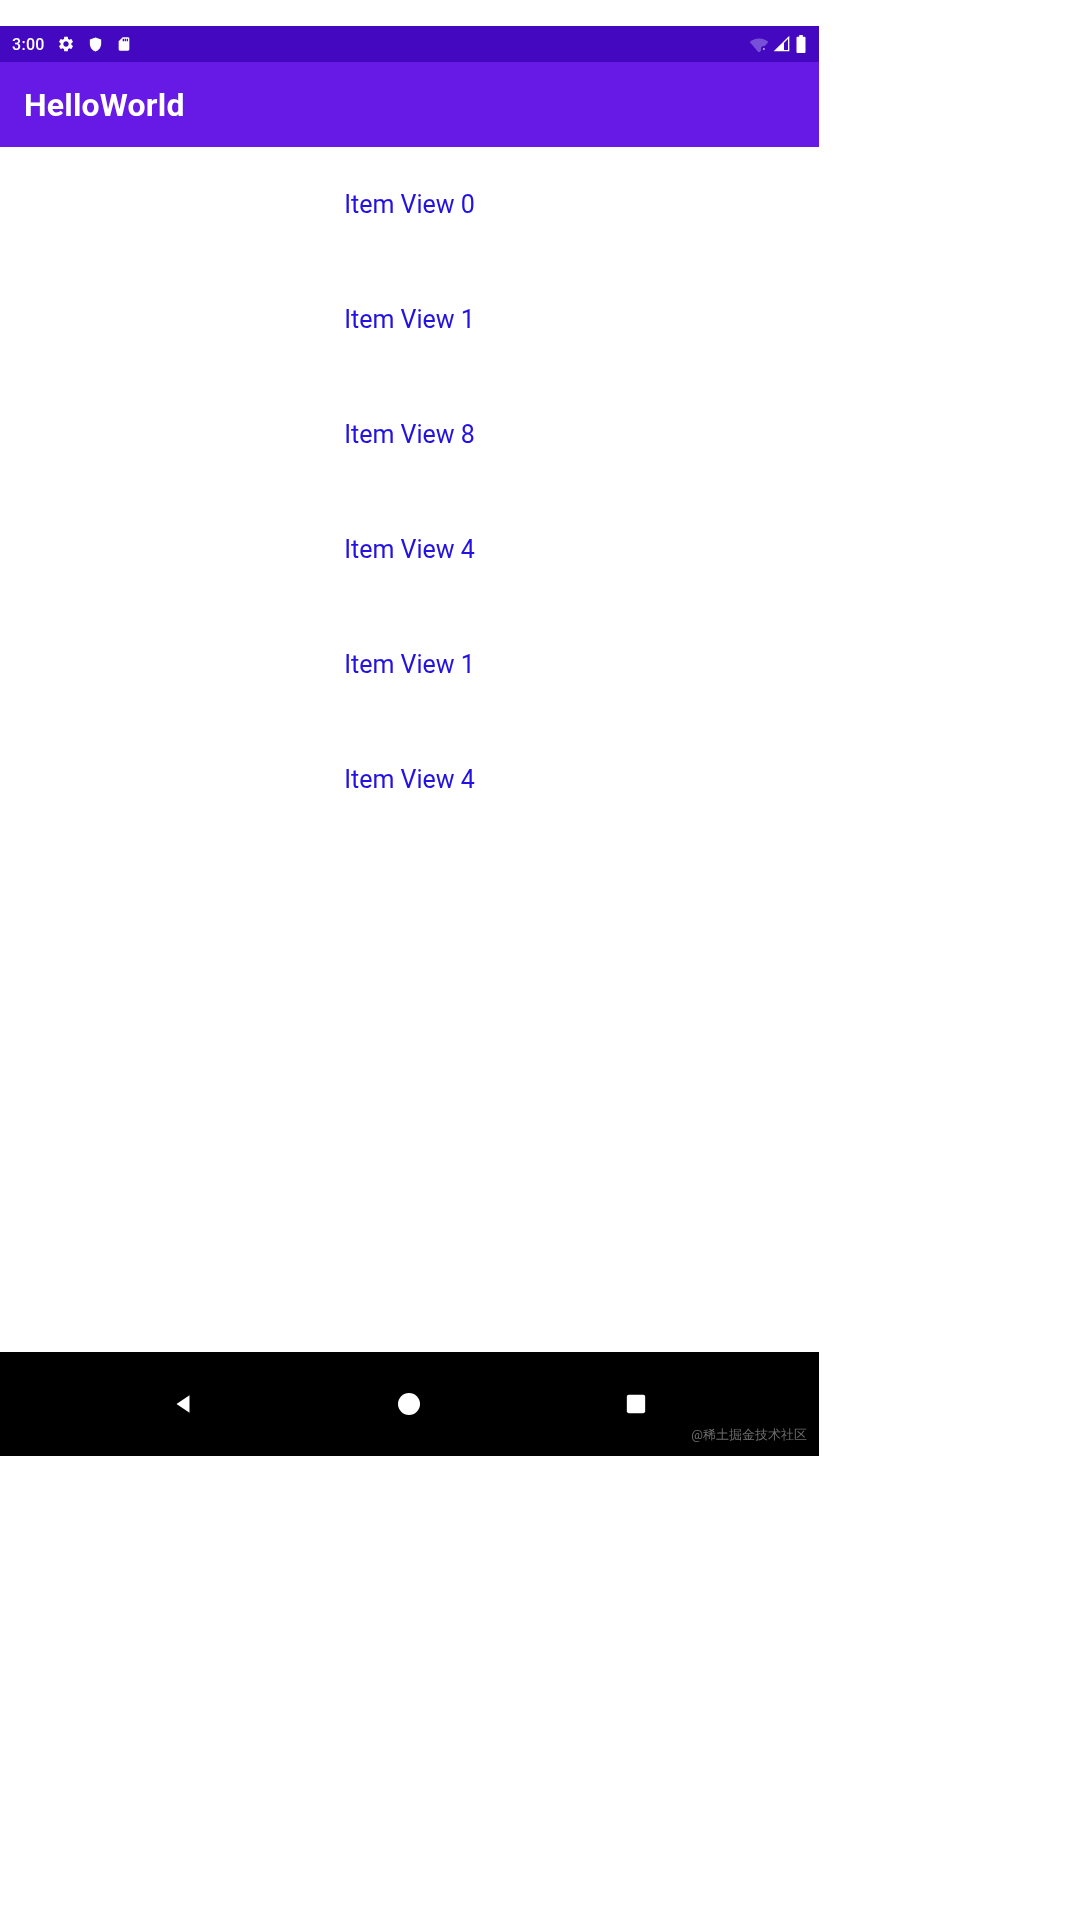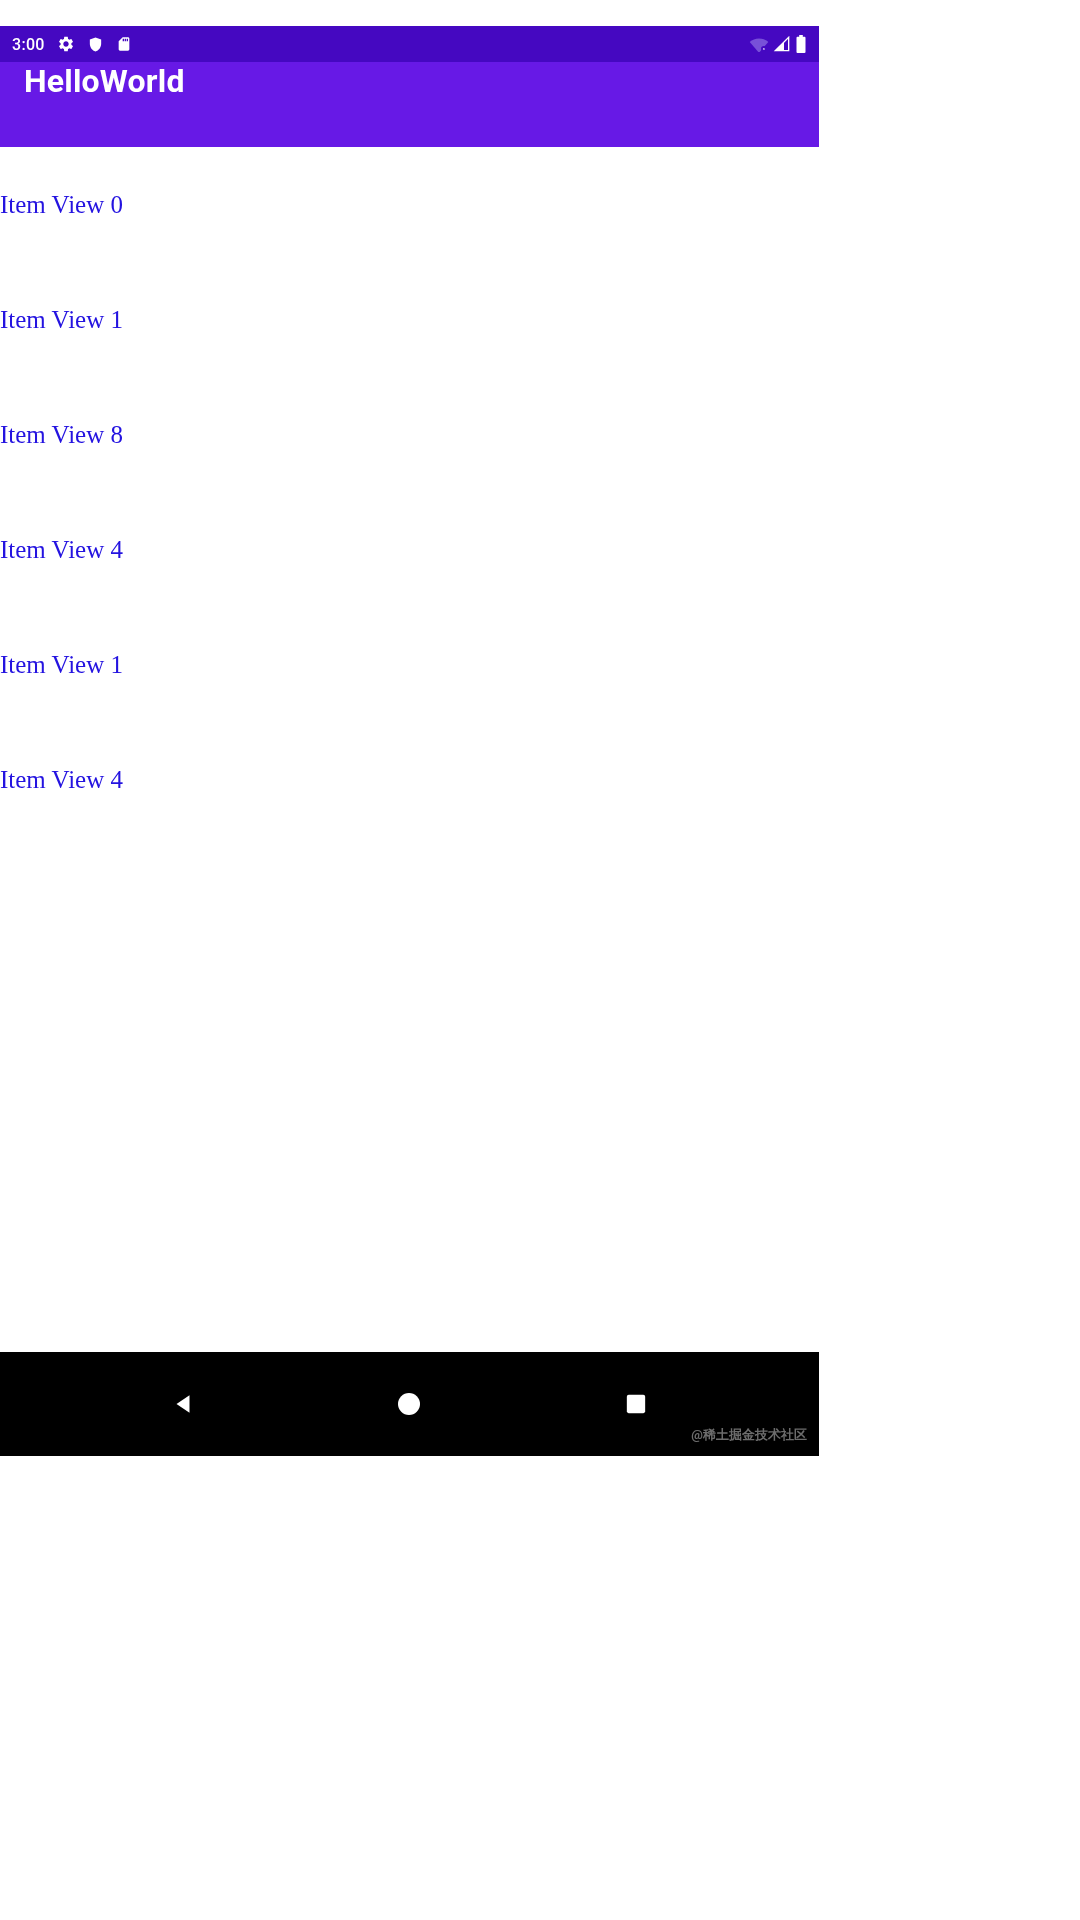--- a/index.html
+++ b/index.html
@@ -42,38 +42,38 @@
       gap: 4px;
     }
     .icon-svg {
       display: block;
     }
     .action-bar {
       height: 85px;
       background: #6719e6;
       color: #ffffff;
       display: flex;
+      align-items: center;
       padding: 0 24px;
     }
     .action-bar-title {
       font-size: 32px;
       font-weight: 700;
       letter-spacing: 0.2px;
     }
     .content {
       background: #ffffff;
       height: calc(100% - 36px - 85px - 104px);
       overflow: hidden;
     }
     .list-item {
       height: 115px;
       display: flex;
       align-items: center;
-      justify-content: flex-start;
-      font-family: Liberation Serif, serif;
+      justify-content: center;
     }
     .list-item-text {
       color: #2413e0;
       font-size: 25px;
       font-weight: 400;
     }
     .nav-bar {
       position: absolute;
       bottom: 0;
       left: 0;
@@ -91,21 +91,21 @@
       display: flex;
       align-items: center;
       justify-content: center;
     }
     .watermark {
       position: absolute;
       bottom: 12px;
       right: 12px;
       color: #6c6c6c;
       font-size: 13px;
-      font-weight: 700;
+      font-weight: 400;
     }
   </style>
 </head>
 <body>
 
 <div class="status-bar">
   <div class="status-left">
     <span class="status-time">3:00</span>
     <span>
       <svg class="icon-svg" width="18" height="18" viewBox="0 0 24 24" fill="#ffffff">

